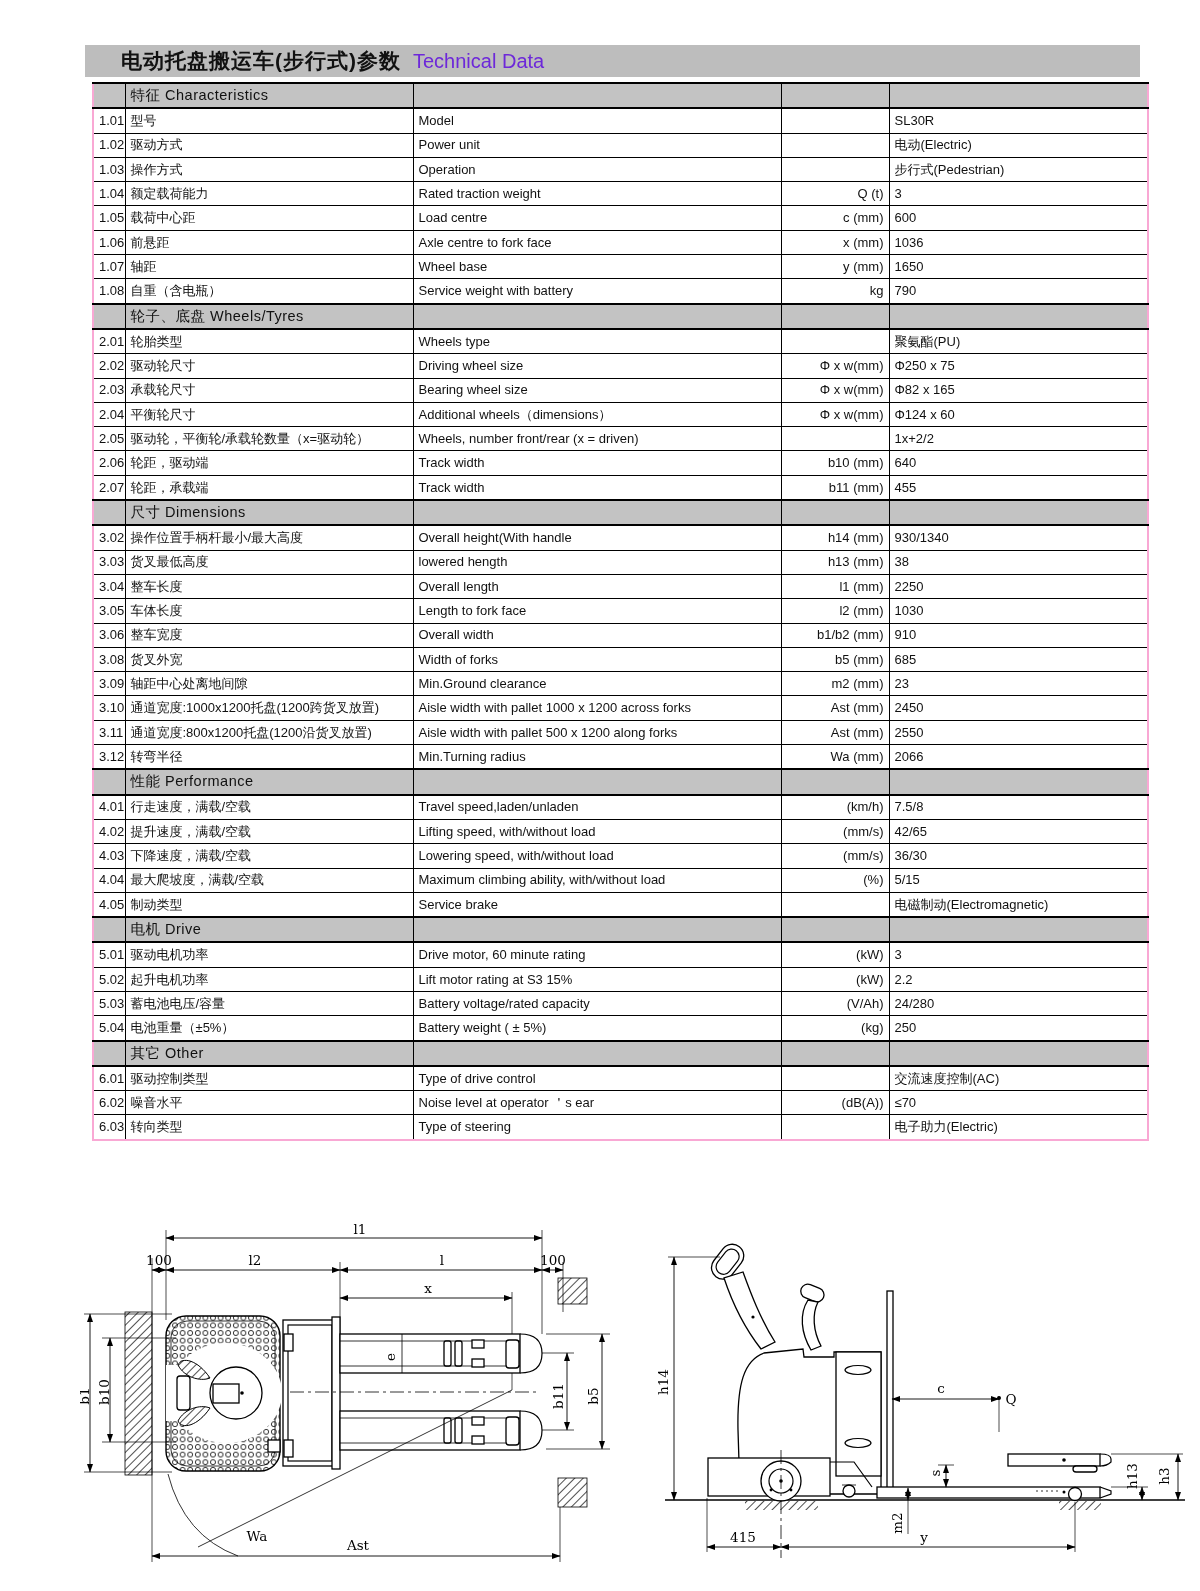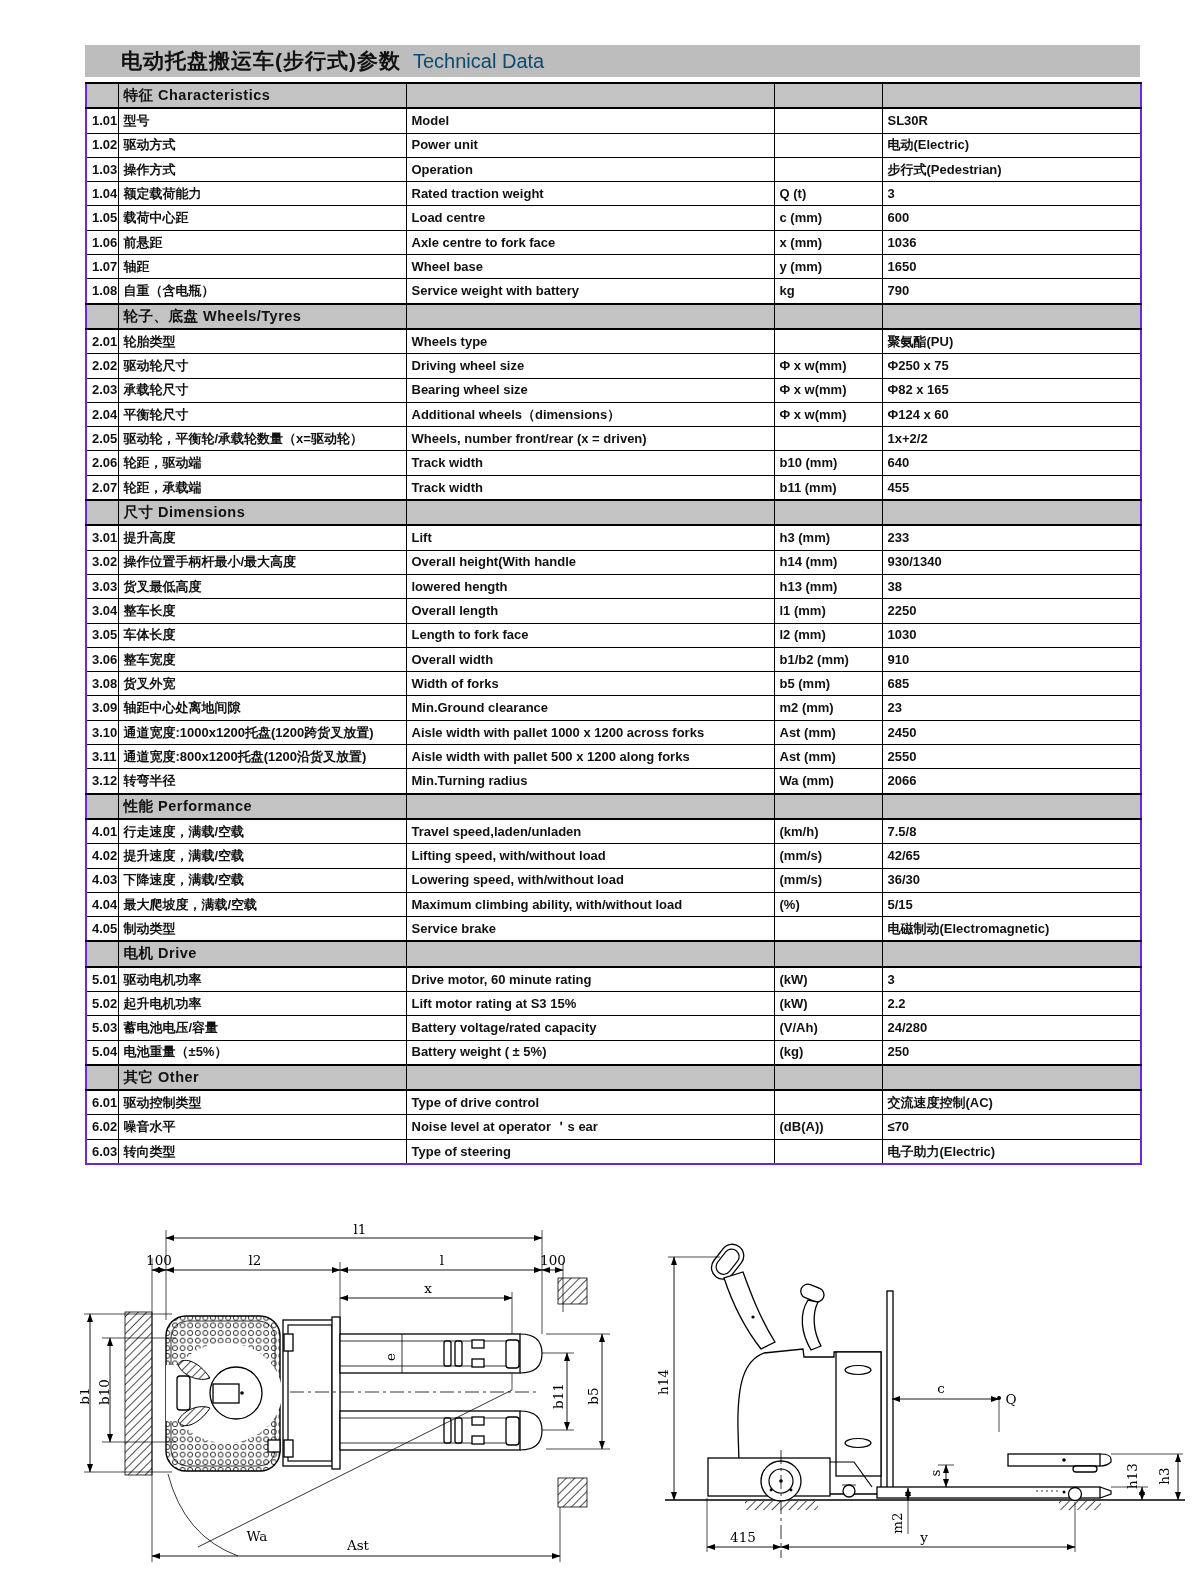--- a/index.html
+++ b/index.html
@@ -2,30 +2,30 @@
 <html><head>
 <meta charset="utf-8">
 <style>
   html,body{margin:0;padding:0;background:#ffffff;}
   .page{position:relative;width:1200px;height:1591px;background:#ffffff;overflow:hidden;
         font-family:"Liberation Sans",sans-serif;color:#111;}
   
   .title-bar{position:absolute;left:85px;top:45px;width:1055px;height:32px;background:#bdbdbd;
              display:flex;align-items:center;padding-left:36px;box-sizing:border-box;gap:12px;}
   .title-cn{font-weight:bold;font-size:21px;letter-spacing:1px;color:#111;}
-  .title-en{font-size:20px;color:#0c4a6e;}
+  .title-en{font-size:20px;color:#6d28d9;}
   
-  table.spec{position:absolute;left:85px;top:82px;width:1055px;border-collapse:collapse;
-             table-layout:fixed;border:2px solid #6d28d9;font-weight:bold;}
+  table.spec{position:absolute;left:92px;top:82px;width:1055px;border-collapse:collapse;
+             table-layout:fixed;border:2px solid #f9a8d4;}
   table.spec td{border:1px solid #000;height:23.3px;padding:0 5px;font-size:13px;
                 overflow:hidden;white-space:nowrap;line-height:1.05;}
   td.c-no{text-align:center;font-size:12.5px;padding:0 1px;}
   td.c-cn{text-align:left;}
   td.c-en{text-align:left;padding-left:9px;font-size:13.5px;}
-  td.c-sym{text-align:left;font-size:13px;}
+  td.c-sym{text-align:right;font-size:13px;}
   td.c-val{text-align:left;font-size:13.5px;}
   tr.section-row td{background:#c3c3c3;border-top:2px solid #000;border-bottom:2px solid #000;}
   tr.section-row td.section-title{font-size:14.5px;letter-spacing:0.5px;}
   
   .drawing{position:absolute;}
   #svg-top{left:80px;top:1200px;}
   #svg-side{left:640px;top:1200px;}
   .art{stroke:#000;stroke-width:1.3;fill:#fff;}
   .artn{stroke:#000;stroke-width:1.2;fill:none;}
   .thin{stroke:#000;stroke-width:0.8;fill:none;}
@@ -173,27 +173,20 @@
           <td class="c-val">455</td>
         </tr>
         <tr class="section-row">
           <td class="c-no"></td>
           <td class="c-cn section-title">尺寸  Dimensions</td>
           <td class="c-en"></td>
           <td class="c-sym"></td>
           <td class="c-val"></td>
         </tr>
         <tr>
-          <td class="c-no">3.01</td>
-          <td class="c-cn">提升高度</td>
-          <td class="c-en">Lift</td>
-          <td class="c-sym">h3 (mm)</td>
-          <td class="c-val">233</td>
-        </tr>
-        <tr>
           <td class="c-no">3.02</td>
           <td class="c-cn">操作位置手柄杆最小/最大高度</td>
           <td class="c-en">Overall height(With handle</td>
           <td class="c-sym">h14 (mm)</td>
           <td class="c-val">930/1340</td>
         </tr>
         <tr>
           <td class="c-no">3.03</td>
           <td class="c-cn">货叉最低高度</td>
           <td class="c-en">lowered hength</td>

